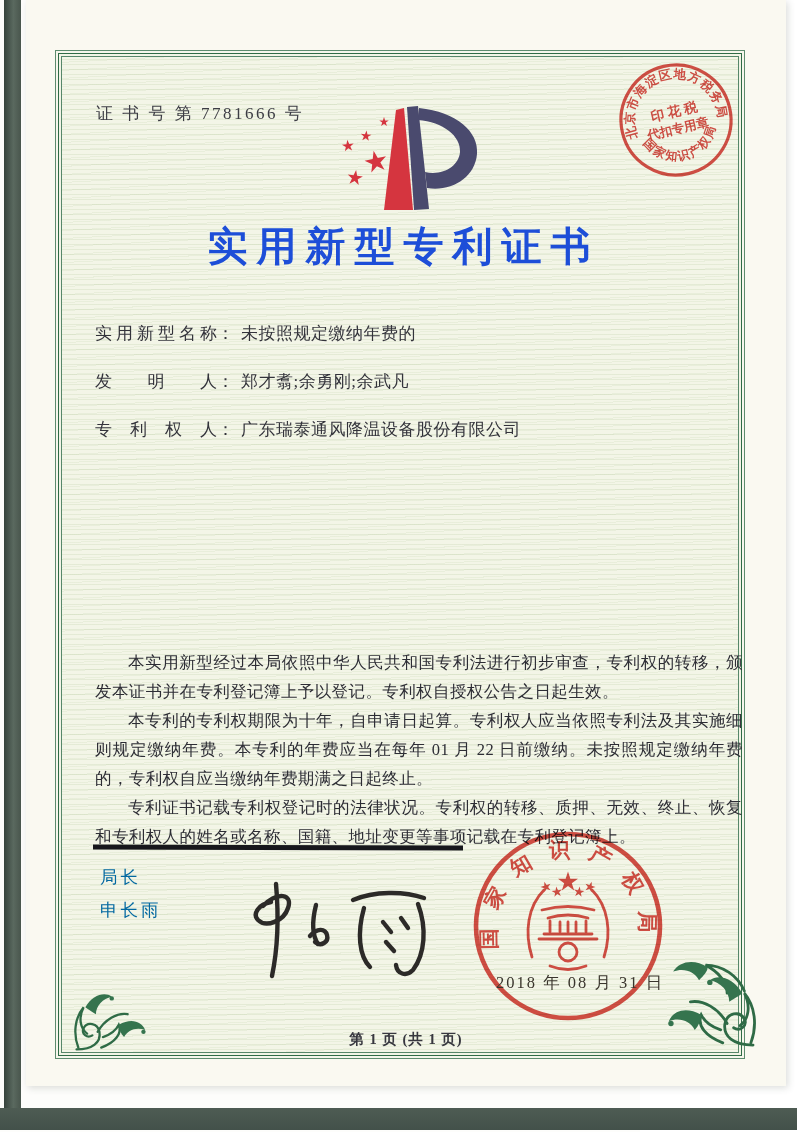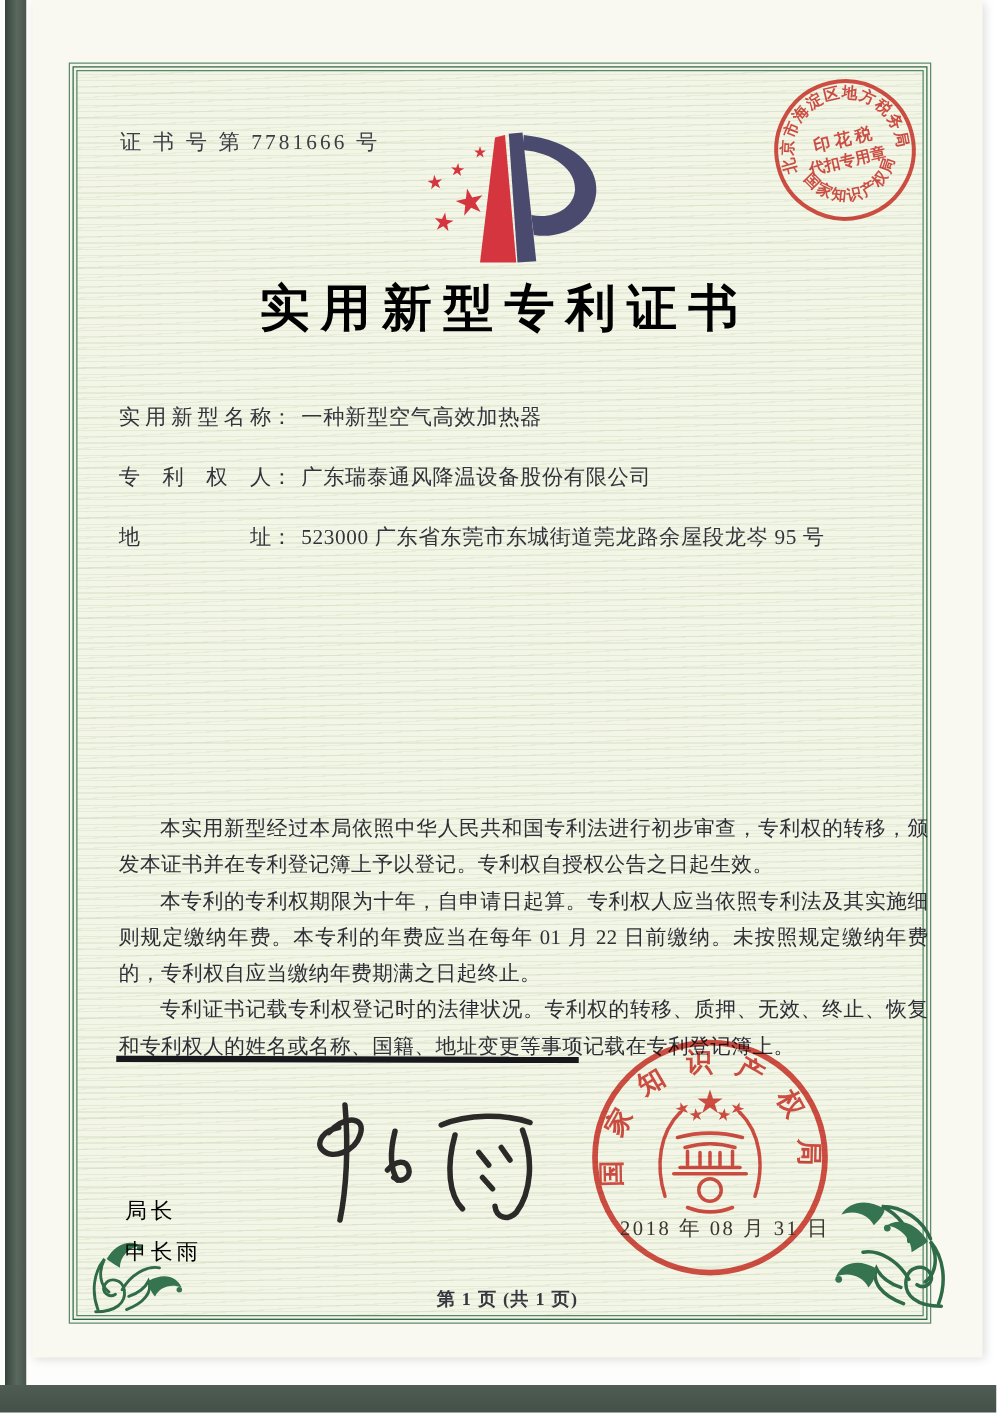--- a/index.html
+++ b/index.html
@@ -30,39 +30,39 @@
   .corner{position:absolute;}
   .corner-bl{left:40px;top:972px;width:88px;height:88px;}
   .corner-br{left:632px;top:950px;width:108px;height:108px;transform:scaleX(-1);}
 
   .cert-no{position:absolute;left:70px;top:102px;font-size:17px;letter-spacing:2.5px;
     color:#3c3c44;}
 
   .logo{position:absolute;left:312px;top:102px;width:146px;height:112px;}
 
   .title{position:absolute;left:0;right:14px;top:219px;margin:0;text-align:center;
-    font-size:40px;font-weight:700;letter-spacing:9px;text-indent:9px;color:#000000;}
+    font-size:40px;font-weight:700;letter-spacing:9px;text-indent:9px;color:#1d4ed8;}
 
   .fields{position:absolute;left:69px;top:322px;width:640px;color:#33333b;}
   .frow{height:48px;font-size:17px;white-space:nowrap;position:relative;}
   .flabel{display:inline-block;width:122px;text-align:justify;text-align-last:justify;
     vertical-align:top;}
   .fsep{display:inline-block;}
   .fval{margin-left:7px;letter-spacing:.5px;}
   .grant-cell{position:absolute;left:360px;top:0;}
   .grant-cell .fsep{margin-left:2px;}
 
   .body-text{position:absolute;left:69px;top:648px;width:648px;color:#2d2d35;}
   .body-text p{margin:0;font-size:16.5px;line-height:29px;text-indent:2em;
     text-align:justify;letter-spacing:.4px;}
 
   .black-bar{position:absolute;left:67px;top:845px;width:370px;height:4.5px;
     background:#17171c;transform:rotate(.15deg);}
 
-  .director{position:absolute;left:74px;top:952px;font-size:17.5px;color:#000000;
+  .director{position:absolute;left:74px;top:861px;font-size:17.5px;color:#0369a1;
     line-height:33px;letter-spacing:3px;}
 
   .signature{position:absolute;left:192px;top:878px;width:230px;height:104px;}
 
   .stamp-tax{position:absolute;left:575px;top:45px;width:150px;height:150px;
     transform:rotate(-13deg);mix-blend-mode:multiply;opacity:.92;}
   .seal-office{position:absolute;left:436px;top:820px;width:212px;height:212px;
     mix-blend-mode:multiply;opacity:.93;}
   .seal-date{position:absolute;left:470px;top:972px;font-size:16.5px;letter-spacing:2px;
     color:#3a352d;white-space:nowrap;}
@@ -132,27 +132,27 @@
         <use href="#star5" transform="translate(10,44) scale(0.62) rotate(-6)"></use>
         <use href="#star5" transform="translate(28,34) scale(0.56) rotate(6)"></use>
         <use href="#star5" transform="translate(46,20) scale(0.50)"></use>
       </g>
     </svg>
 
     <h1 class="title">实用新型专利证书</h1>
 
     <div class="fields">
       <div class="frow">
-        <span class="flabel">实用新型名称</span><span class="fsep">：</span><span class="fval">一种新型空气高效加热器</span>
+        <span class="flabel">实用新型名称</span><span class="fsep">：</span><span class="fval">未按照规定缴纳年费的</span>
+      </div>
+      <div class="frow">
+        <span class="flabel">发明人</span><span class="fsep">：</span><span class="fval">郑才翥;余勇刚;余武凡</span>
       </div>
       <div class="frow">
         <span class="flabel">专利权人</span><span class="fsep">：</span><span class="fval">广东瑞泰通风降温设备股份有限公司</span>
-      </div>
-      <div class="frow">
-        <span class="flabel">地址</span><span class="fsep">：</span><span class="fval">523000 广东省东莞市东城街道莞龙路余屋段龙岑 95 号</span>
       </div>
     </div>
 
     <div class="body-text">
       <p>本实用新型经过本局依照中华人民共和国专利法进行初步审查，专利权的转移，颁发本证书并在专利登记簿上予以登记。专利权自授权公告之日起生效。</p>
       <p>本专利的专利权期限为十年，自申请日起算。专利权人应当依照专利法及其实施细则规定缴纳年费。本专利的年费应当在每年 01 月 22 日前缴纳。未按照规定缴纳年费的，专利权自应当缴纳年费期满之日起终止。</p>
       <p>专利证书记载专利权登记时的法律状况。专利权的转移、质押、无效、终止、恢复和专利权人的姓名或名称、国籍、地址变更等事项记载在专利登记簿上。</p>
     </div>
 
     <div class="black-bar"></div>

